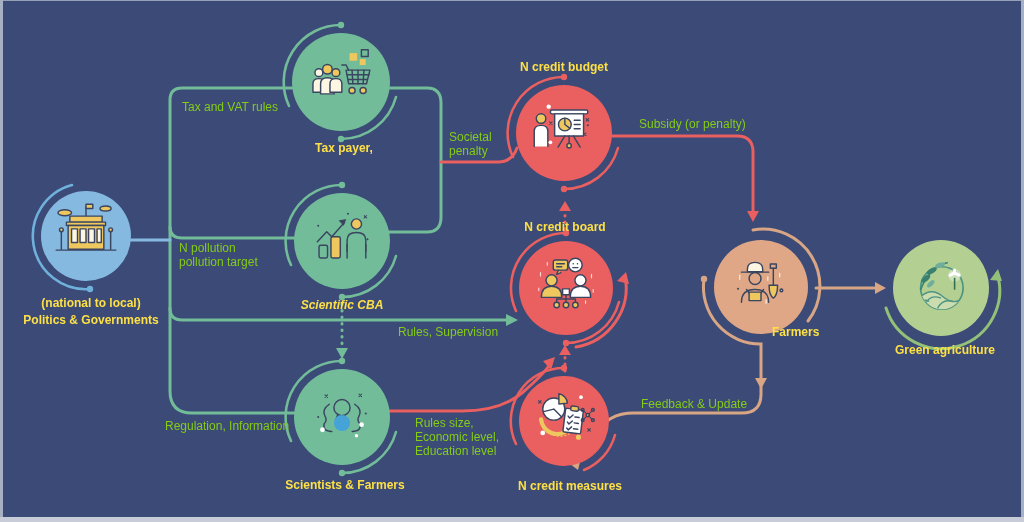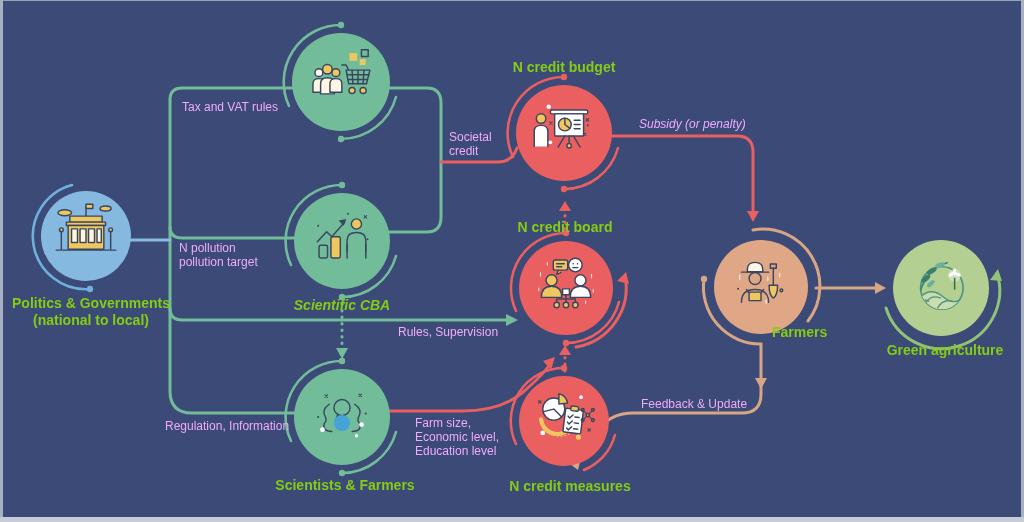--- a/index.html
+++ b/index.html
@@ -3,26 +3,26 @@
 <meta charset="utf-8">
 <style>
   html,body{margin:0;padding:0;background:#2c3454;}
   .stage{
     position:relative;width:1024px;height:522px;background:#3b4a76;
     overflow:hidden;font-family:"Liberation Sans",sans-serif;
   }
   svg.links{position:absolute;left:0;top:0;display:block;}
   .frame{position:absolute;pointer-events:none;}
   .edge-label{
-    position:absolute;color:#f0abfc;font-size:12px;line-height:14px;
+    position:absolute;color:#84cc16;font-size:12px;line-height:14px;
     white-space:nowrap;
   }
   .edge-label span{display:block;}
   .node-label{
-    position:absolute;color:#84cc16;font-weight:bold;font-size:14px;
+    position:absolute;color:#fde047;font-weight:bold;font-size:12px;
     line-height:17px;white-space:nowrap;text-align:center;
     transform:translateX(-50%);
   }
   .node-label.align-left{transform:none;text-align:left;}
   .node-label span{display:block;}
 </style>
 </head>
 <body>
 
 <div class="stage">
@@ -302,24 +302,25 @@
       <ellipse cx="28" cy="35" rx="5.5" ry="2.6" fill="#6fae9b" transform="rotate(-45 28 35)"></ellipse>
       <circle cx="56" cy="25" r="7.5" fill="rgba(255,255,255,0.35)"></circle>
       <path d="M56 42 V28" stroke="#2f6e4f" stroke-width="1.8"></path>
       <ellipse cx="52.5" cy="24" rx="4" ry="2" fill="#ffffff" transform="rotate(-30 52.5 24)"></ellipse>
       <ellipse cx="59.5" cy="24" rx="4" ry="2" fill="#ffffff" transform="rotate(30 59.5 24)"></ellipse>
       <ellipse cx="56" cy="21" rx="1.8" ry="4" fill="#ffffff"></ellipse>
     </g>
   </svg>
 
   <div class="node-label" style="left:91px;top:295px;">
+    <span>(national to local)</span>
     <span>Politics &amp; Governments</span>
-    <span>(national to local)</span>
   </div>
   <div class="node-label" style="left:344px;top:140px;">
+    <span>Tax payer,</span>
   </div>
   <div class="node-label" style="left:342px;top:297px;font-style:italic;">
     <span>Scientific CBA</span>
   </div>
   <div class="node-label" style="left:345px;top:477px;">
     <span>Scientists &amp; Farmers</span>
   </div>
   <div class="node-label" style="left:564px;top:59px;">
     <span>N credit budget</span>
   </div>
@@ -344,27 +345,27 @@
     <span>pollution target</span>
   </div>
   <div class="edge-label" style="left:165px;top:419px;">
     <span>Regulation, Information</span>
   </div>
   <div class="edge-label" style="left:398px;top:325px;">
     <span>Rules, Supervision</span>
   </div>
   <div class="edge-label" style="left:449px;top:130px;">
     <span>Societal</span>
-    <span>credit</span>
-  </div>
-  <div class="edge-label" style="left:639px;top:117px;font-style:italic;">
+    <span>penalty</span>
+  </div>
+  <div class="edge-label" style="left:639px;top:117px;">
     <span>Subsidy (or penalty)</span>
   </div>
   <div class="edge-label" style="left:415px;top:416px;">
-    <span>Farm size,</span>
+    <span>Rules size,</span>
     <span>Economic level,</span>
     <span>Education level</span>
   </div>
   <div class="edge-label" style="left:641px;top:397px;text-align:center;">
     <span>Feedback &amp; Update</span>
   </div>
 
   <div class="frame" style="left:0;top:0;width:1024px;height:1px;background:#97a0b6;"></div>
   <div class="frame" style="left:0;top:0;width:3px;height:522px;background:#a8b0c3;"></div>
   <div class="frame" style="left:1021px;top:0;width:3px;height:522px;background:#a8b0c3;"></div>

